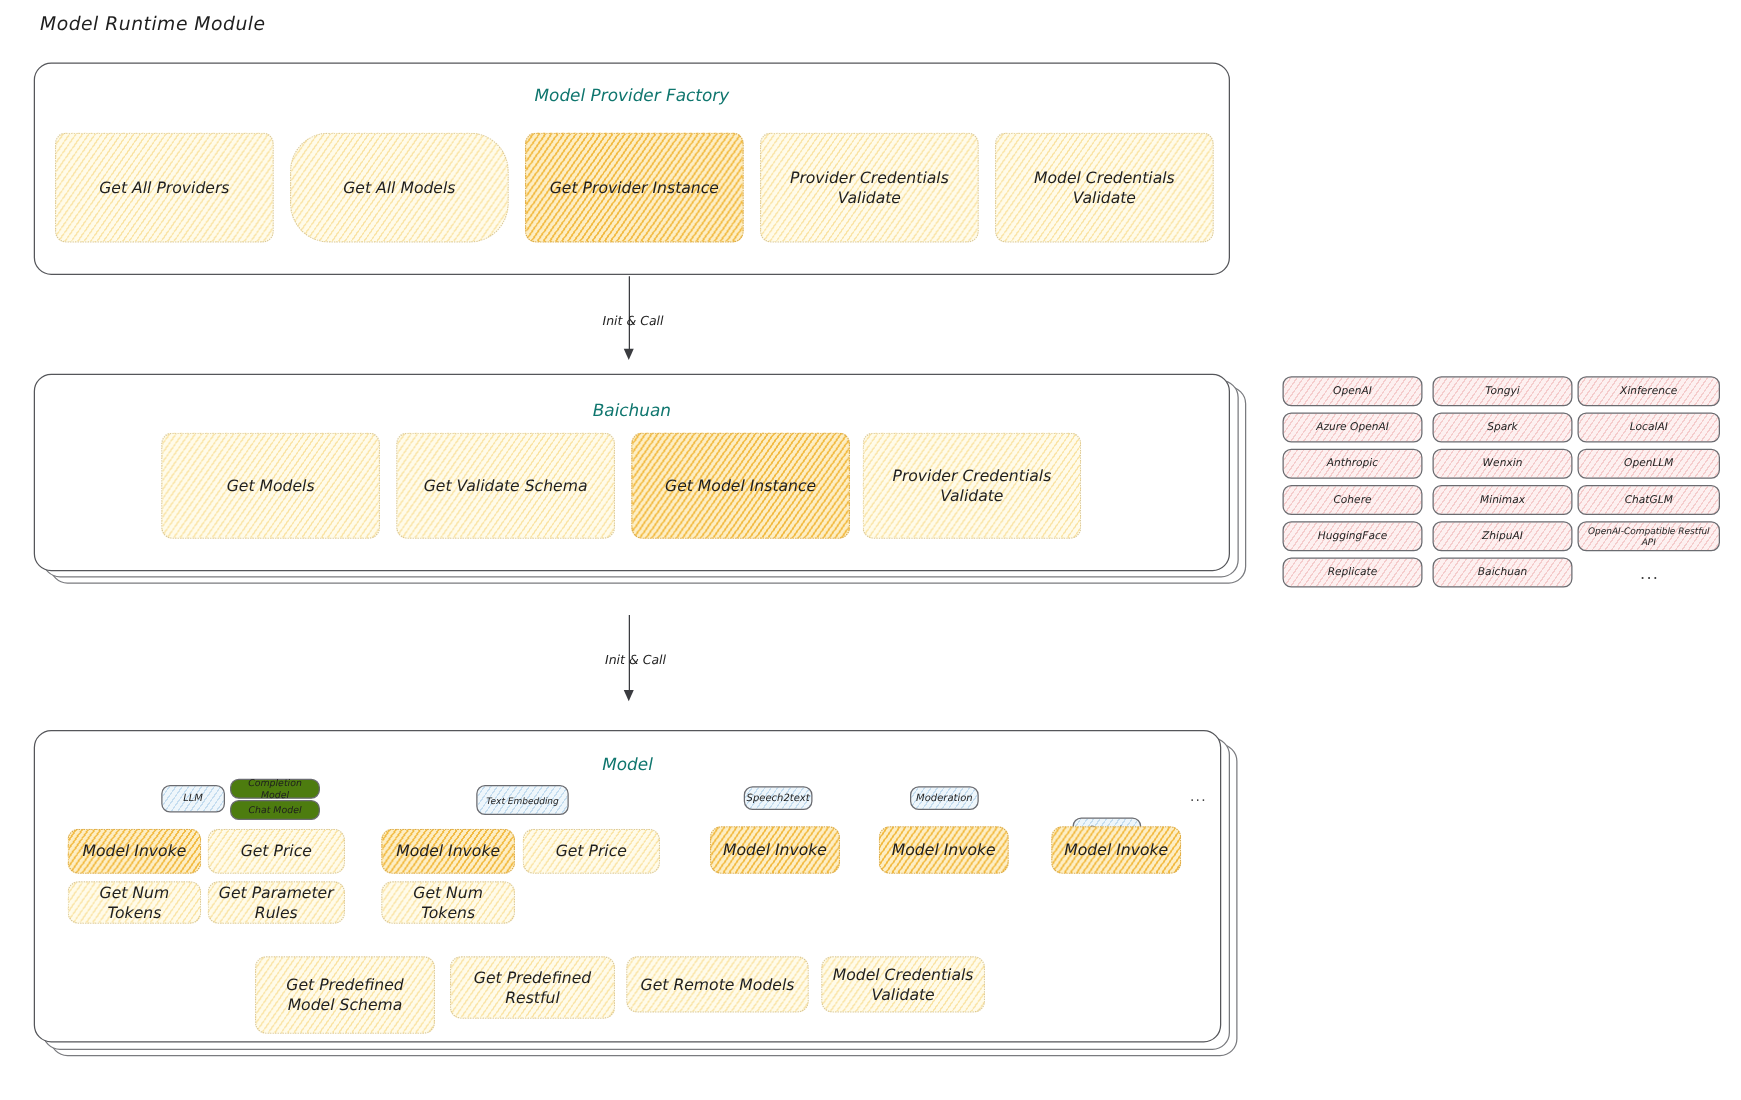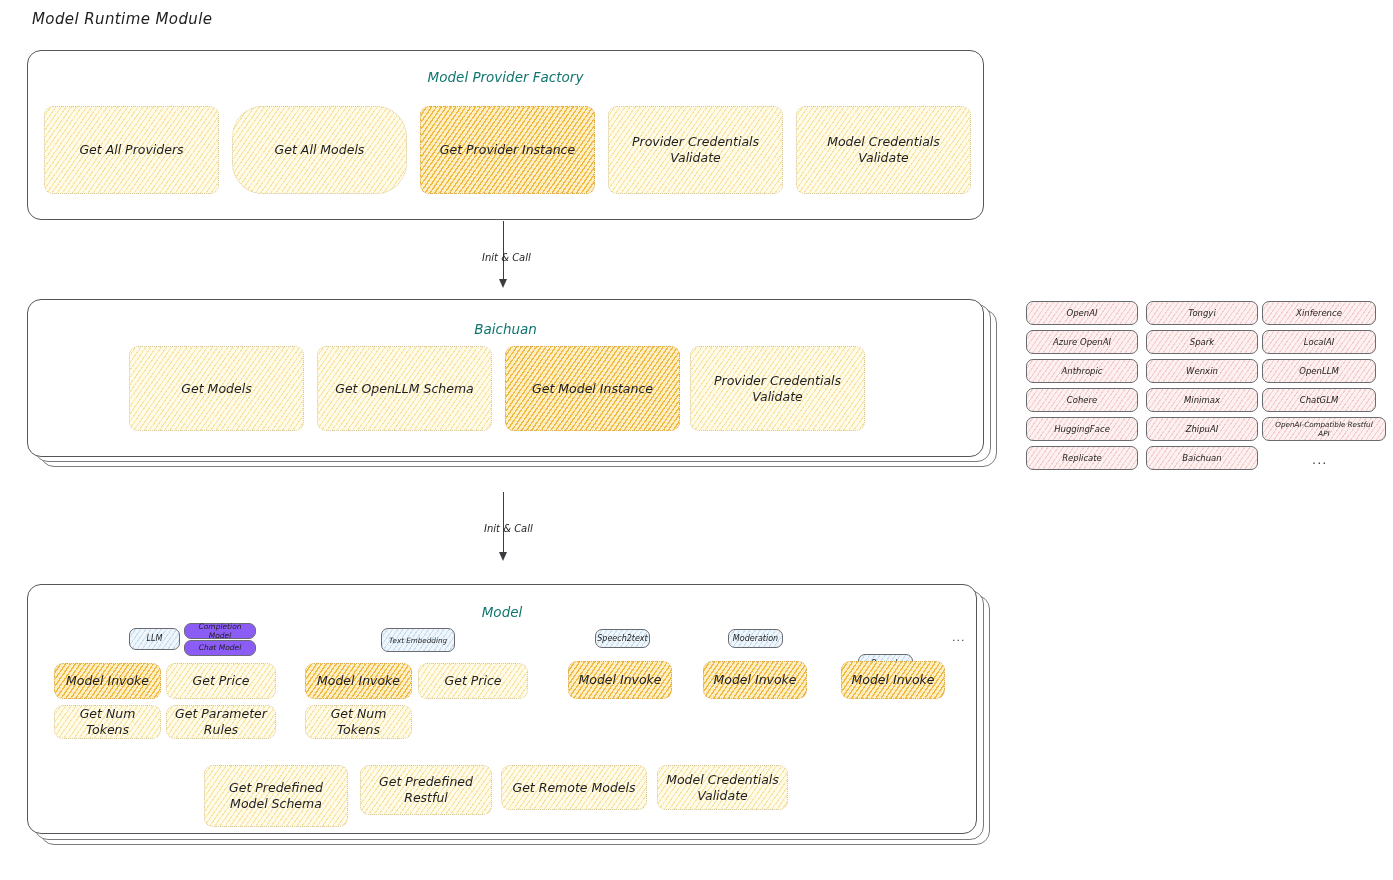--- a/index.html
+++ b/index.html
@@ -88,21 +88,21 @@
     border:1.1px solid #6a6b70;
     background-color:#eef6fb;
     background-image:repeating-linear-gradient(125deg,
        rgba(130,180,220,.38) 0px, rgba(130,180,220,.38) 1px,
        rgba(255,255,255,0) 1px, rgba(255,255,255,0) 4.2px);
     border-radius:7px;
     font-size:8px;
   }
   .white-chip{
     border:1.1px solid #6a6b70;
-    background:#8b5cf6;
+    background:#4d7c0f;
     border-radius:7px;
     font-size:8px;
   }
 
   .dots{
     position:absolute;
     font-size:13px;
     color:#444;
     letter-spacing:1px;
   }
@@ -148,21 +148,21 @@
   <div class="arrow-line" style="left:503px;top:221px;height:60px;"></div>
   <div class="arrow-head" style="left:499px;top:279px;"></div>
   <div class="arrow-label" style="left:471px;top:252px;">Init &amp; Call</div>
 
   <div class="panel-shadow" style="left:40px;top:309px;width:957px;height:158px;"></div>
   <div class="panel-shadow" style="left:34px;top:304px;width:957px;height:158px;"></div>
   <div class="panel" style="left:27px;top:299px;width:957px;height:158px;"></div>
   <div class="panel-label" style="left:27px;top:321px;width:957px;">Baichuan</div>
 
   <div class="card y-light" style="left:129px;top:346px;width:175px;height:85px;">Get Models</div>
-  <div class="card y-light" style="left:317px;top:346px;width:175px;height:85px;">Get OpenLLM Schema</div>
+  <div class="card y-light" style="left:317px;top:346px;width:175px;height:85px;">Get Validate Schema</div>
   <div class="card y-dark" style="left:505px;top:346px;width:175px;height:85px;">Get Model Instance</div>
   <div class="card y-light" style="left:690px;top:346px;width:175px;height:85px;">Provider Credentials Validate</div>
 
   <div class="card pink" style="left:1026px;top:301px;width:112px;height:24px;">OpenAI</div>
   <div class="card pink" style="left:1026px;top:330px;width:112px;height:24px;">Azure OpenAI</div>
   <div class="card pink" style="left:1026px;top:359px;width:112px;height:24px;">Anthropic</div>
   <div class="card pink" style="left:1026px;top:388px;width:112px;height:24px;">Cohere</div>
   <div class="card pink" style="left:1026px;top:417px;width:112px;height:24px;">HuggingFace</div>
   <div class="card pink" style="left:1026px;top:446px;width:112px;height:24px;">Replicate</div>
 
@@ -170,21 +170,21 @@
   <div class="card pink" style="left:1146px;top:330px;width:112px;height:24px;">Spark</div>
   <div class="card pink" style="left:1146px;top:359px;width:112px;height:24px;">Wenxin</div>
   <div class="card pink" style="left:1146px;top:388px;width:112px;height:24px;">Minimax</div>
   <div class="card pink" style="left:1146px;top:417px;width:112px;height:24px;">ZhipuAI</div>
   <div class="card pink" style="left:1146px;top:446px;width:112px;height:24px;">Baichuan</div>
 
   <div class="card pink" style="left:1262px;top:301px;width:114px;height:24px;">Xinference</div>
   <div class="card pink" style="left:1262px;top:330px;width:114px;height:24px;">LocalAI</div>
   <div class="card pink" style="left:1262px;top:359px;width:114px;height:24px;">OpenLLM</div>
   <div class="card pink" style="left:1262px;top:388px;width:114px;height:24px;">ChatGLM</div>
-  <div class="card pink" style="left:1262px;top:417px;width:124px;height:24px;font-size:7.2px;">OpenAI-Compatible Restful API</div>
+  <div class="card pink" style="left:1262px;top:417px;width:114px;height:24px;font-size:7.2px;">OpenAI-Compatible Restful API</div>
   <div class="dots" style="left:1312px;top:452px;">...</div>
 
   <div class="arrow-line" style="left:503px;top:492px;height:62px;"></div>
   <div class="arrow-head" style="left:499px;top:552px;"></div>
   <div class="arrow-label" style="left:473px;top:523px;">Init &amp; Call</div>
 
   <div class="panel-shadow" style="left:40px;top:595px;width:950px;height:250px;"></div>
   <div class="panel-shadow" style="left:34px;top:590px;width:950px;height:250px;"></div>
   <div class="panel" style="left:27px;top:584px;width:950px;height:250px;"></div>
   <div class="panel-label" style="left:27px;top:604px;width:950px;">Model</div>

